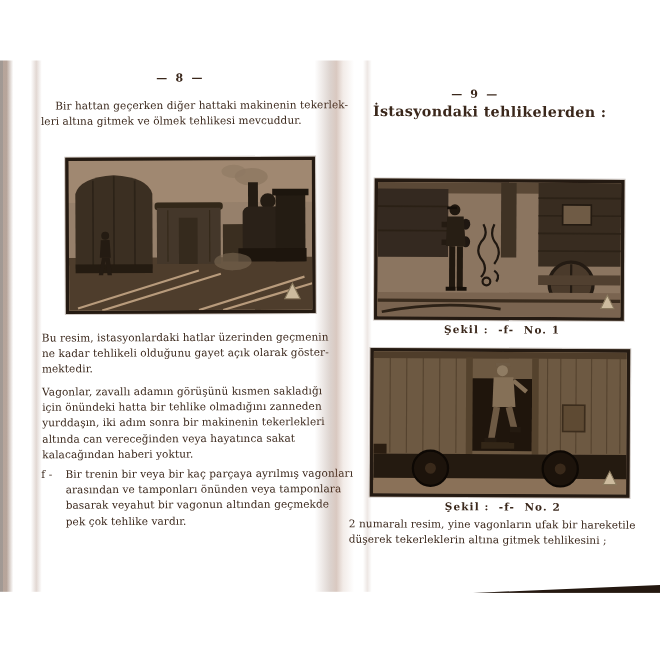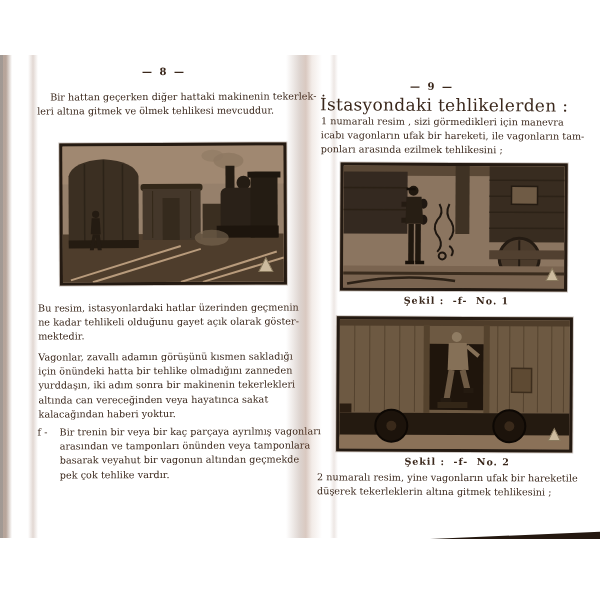--- a/index.html
+++ b/index.html
@@ -23,21 +23,21 @@
   .crease-right{position:absolute;left:330px;top:0;width:8px;height:100%;
         background:linear-gradient(90deg,transparent,rgba(110,60,35,.12),transparent);}
   .edge-bottom-sliver{position:absolute;right:0;bottom:-1px;width:170px;height:8px;background:#241810;
         clip-path:polygon(0 100%,100% 10%,100% 100%);}
   .page{position:absolute;top:0;height:100%;}
   .page.left{left:36px;width:258px;transform:rotate(-0.25deg);}
   .page.right{left:318px;width:280px;transform:rotate(0.3deg);}
   .pageno{position:absolute;font-size:10px;font-weight:bold;letter-spacing:2px;}
   .pageno.l8{top:11px;left:0;width:258px;text-align:center;}
   .pageno.r9{top:26px;left:0;width:226px;text-align:center;}
-  .heading{position:absolute;top:40px;left:1px;font-size:17px;font-weight:normal;letter-spacing:.3px;}
+  .heading{position:absolute;top:40px;left:20px;font-size:13px;font-weight:bold;letter-spacing:.3px;}
   .tblock{position:absolute;font-size:9.6px;line-height:14.2px;letter-spacing:.05px;}
   .tline{white-space:nowrap;}
   .tline.indent{padding-left:13px;}
   .lp-intro{top:35px;left:2px;}
   .lp-p1{top:246px;left:2px;}
   .lp-p2{top:295px;left:2px;}
   .lp-item{top:370px;left:0px;}
   .lp-item .lines{margin-left:23px;}
   .marker{position:absolute;left:1px;top:0;font-size:9.6px;}
   .rp-p1{top:60px;left:2px;}
@@ -137,25 +137,20 @@
           <div class="tline">basarak veyahut bir vagonun altından geçmekde</div>
           <div class="tline">pek çok tehlike vardır.</div>
         </div>
       </div>
     </div>
 
     <div class="page right">
       <div class="pageno r9">— 9 —</div>
       <div class="heading">İstasyondaki tehlikelerden :</div>
 
-      <div class="tblock rp-p1">
-        <div class="tline">1 numaralı resim ,  sizi görmedikleri için manevra</div>
-        <div class="tline">icabı vagonların ufak bir hareketi, ile vagonların tam-</div>
-        <div class="tline">ponları arasında ezilmek tehlikesini ;</div>
-      </div>
 
       <figure class="photo ph-b" style="margin:0;">
         <svg width="221" height="122" viewBox="0 0 221 122">
           <rect x="0" y="0" width="221" height="122" fill="#8b7560"></rect>
           <rect x="0" y="0" width="221" height="10" fill="#5a4836"></rect>
           <rect x="112" y="0" width="14" height="68" fill="#3f3224"></rect>
           <g>
             <rect x="146" y="0" width="75" height="76" fill="#382c20"></rect>
             <line x1="146" y1="14" x2="221" y2="14" stroke="#2c2217" stroke-width="1.5"></line>
             <line x1="146" y1="30" x2="221" y2="30" stroke="#2c2217" stroke-width="1.5"></line>

